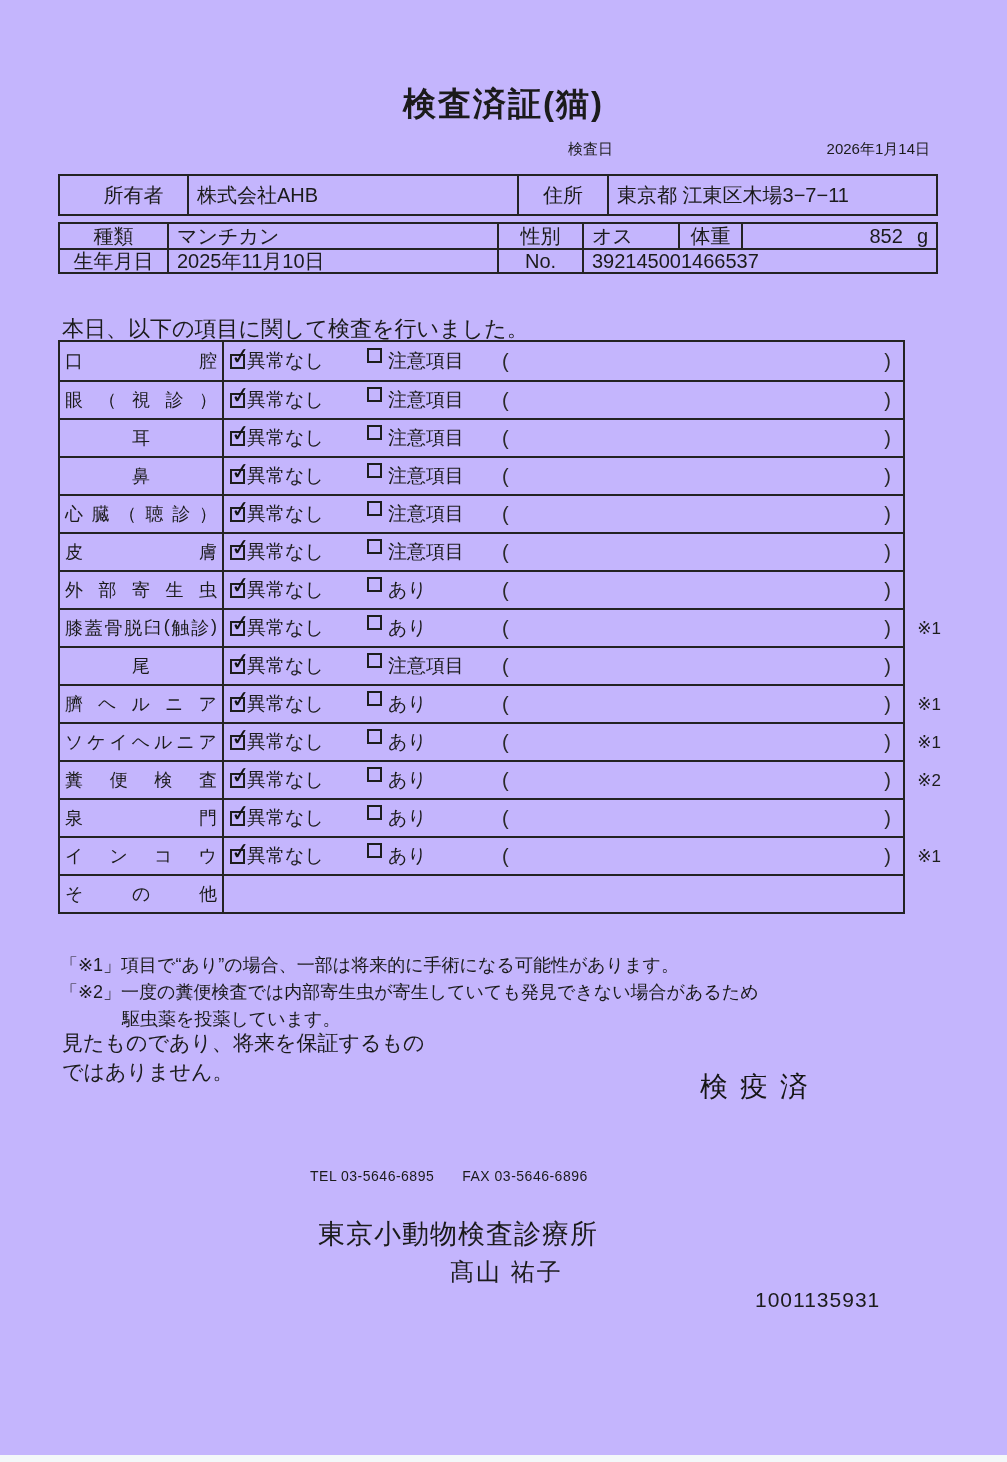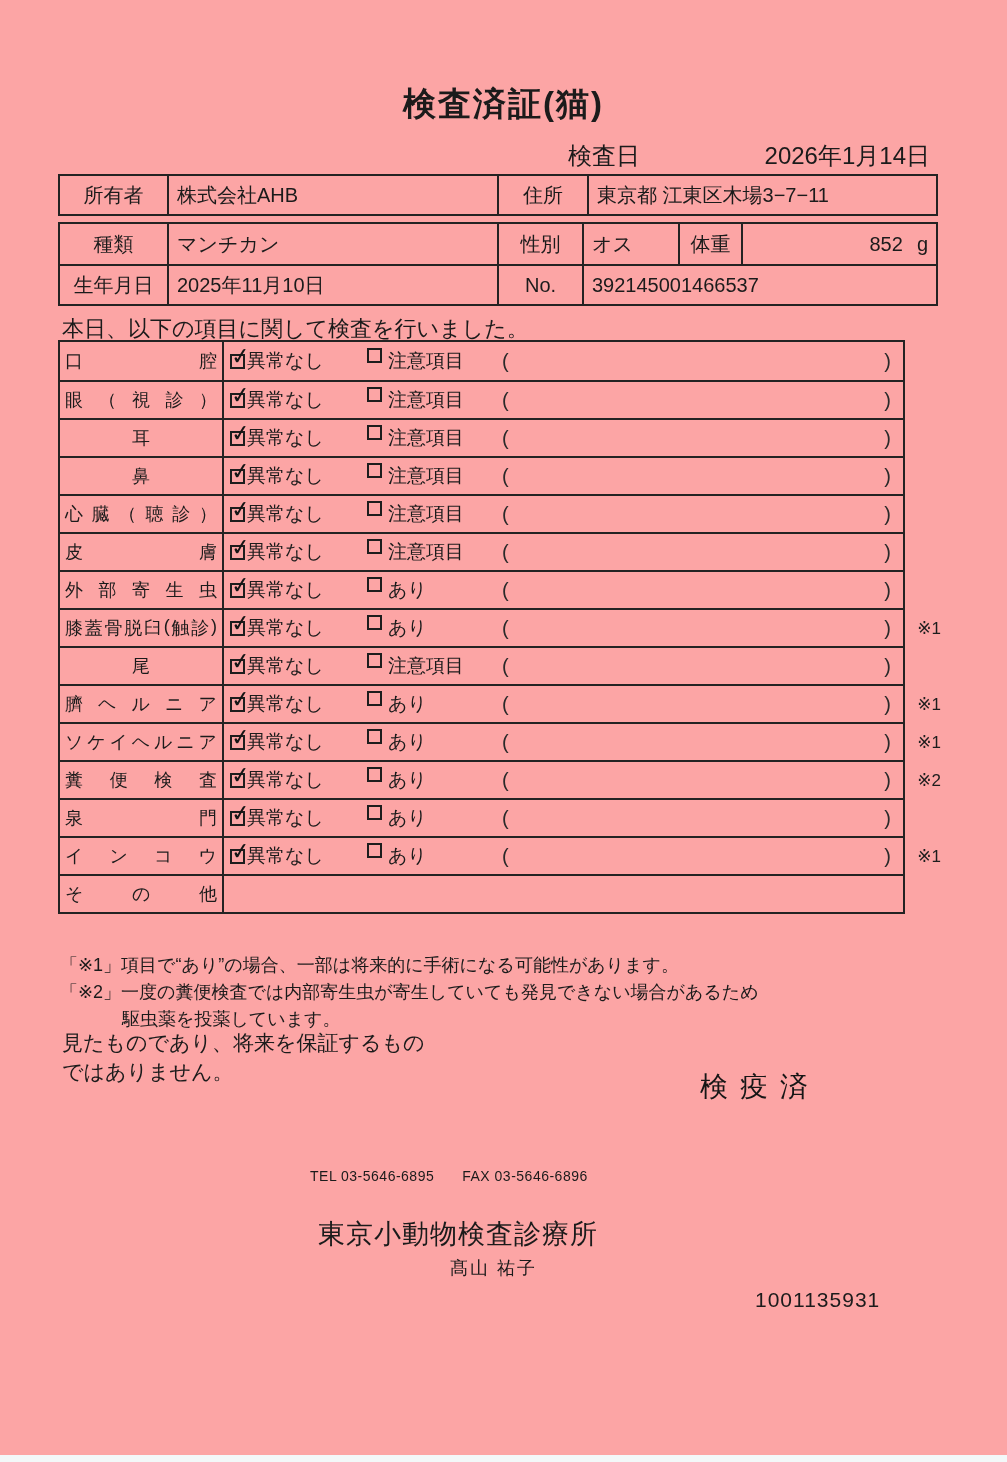--- a/index.html
+++ b/index.html
@@ -1,38 +1,38 @@
 <!DOCTYPE html>
 <html lang="ja"><head>
 <meta charset="utf-8">
 <style>
   * { margin:0; padding:0; box-sizing:border-box; }
   html,body { background:#e9e9e9; }
   body { font-family:"Liberation Sans","DejaVu Sans",sans-serif; color:#1b1b1b; }
   .page {
     position:relative; width:1007px; height:1462px; margin:0 auto;
-    background:#fca5a5; overflow:hidden;
+    background:#c4b5fd; overflow:hidden;
     -webkit-font-smoothing:antialiased;
   }
   
   .title {
     position:absolute; top:82px; left:0; width:100%;
     text-align:center; font-size:33px; font-weight:bold; letter-spacing:2px;
   }
   
   .date-line {
     position:absolute; top:140px; left:568px; width:362px;
-    display:flex; justify-content:space-between; font-size:24px;
+    display:flex; justify-content:space-between; font-size:15px;
   }
   
   .tbl { position:absolute; left:58px; width:880px; border:2px solid #232323; }
-  .tbl-a { top:174px; }
+  .tbl-a { top:174px;padding-left:20px; }
   .tbl-b { top:222px; }
   .tbl .row { display:grid; height:38px; }
-  .tbl-b .row { height:40px;text-align:center; }
+  .tbl-b .row { height:24px;text-align:center; }
   .tbl-b .row + .row { border-top:2px solid #232323; }
   .tbl .cell {
     display:flex; align-items:center; font-size:20px;
     border-left:2px solid #232323; padding:0 8px; overflow:hidden; white-space:nowrap;
   }
   .tbl .cell:first-child { border-left:none; }
   .tbl .cell.lab { justify-content:center; padding:0 4px; }
   .tbl .cell.num { justify-content:flex-end; gap:14px; }
   .ga { grid-template-columns:107px 330px 90px auto; }
   .gb { grid-template-columns:107px 330px 85px 96px 63px auto; }
@@ -77,21 +77,21 @@
   
   .disclaimer { position:absolute; top:1028px; left:62px; font-size:21px; line-height:29px; }
   .stamp {
     position:absolute; top:1068px; left:700px;
     font-size:28px; letter-spacing:12px; color:#161616;
   }
   
   .addr-line { position:absolute; top:1122px; left:310px; font-size:19px; display:flex; gap:48px; }
   .tel-line { position:absolute; top:1168px; left:310px; font-size:14px; display:flex; gap:28px; letter-spacing:.5px; }
   .clinic-name { position:absolute; top:1216px; left:318px; font-size:27px; letter-spacing:1px; }
-  .vet-name { position:absolute; top:1256px; left:450px; font-size:18px; letter-spacing:2px; }
+  .vet-name { position:absolute; top:1256px; left:450px; font-size:24px; letter-spacing:2px; }
   .serial { position:absolute; top:1288px; left:755px; font-size:21px; letter-spacing:1px; }
   
   .scan-strip { position:absolute; bottom:0; left:0; width:100%; height:7px; background:#f3f8f9; }
 </style>
 </head>
 <body>
 
 <div class="page">
 
   <div class="title">検査済証(猫)</div>

